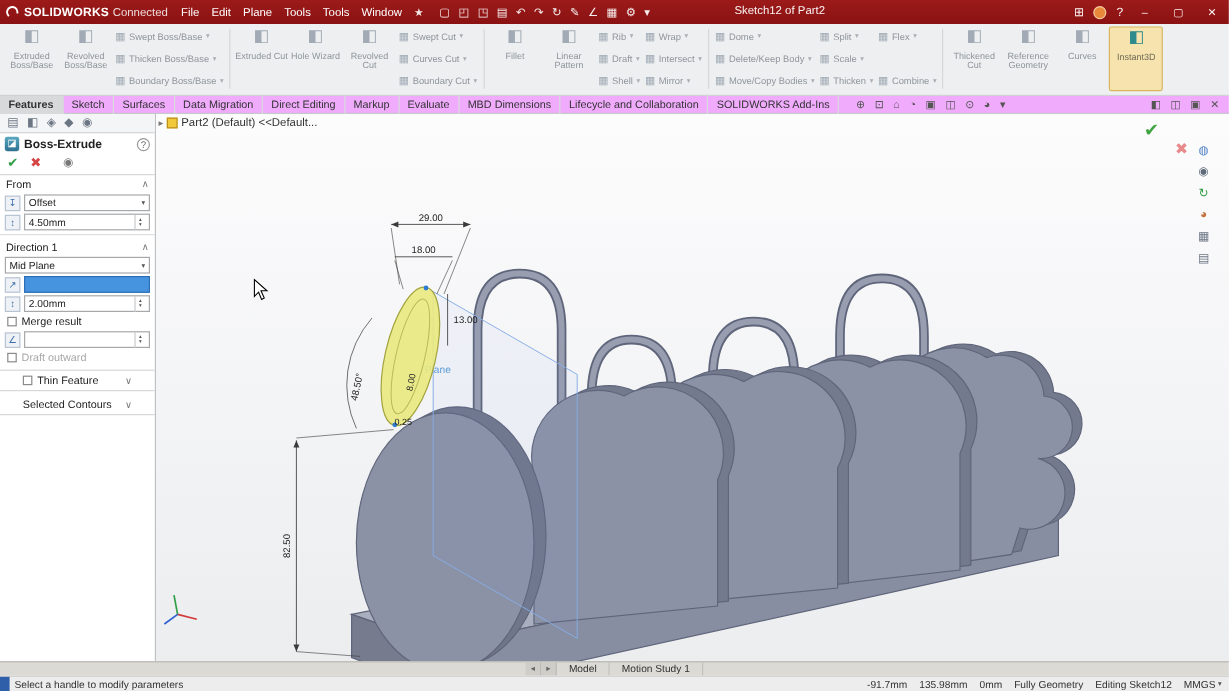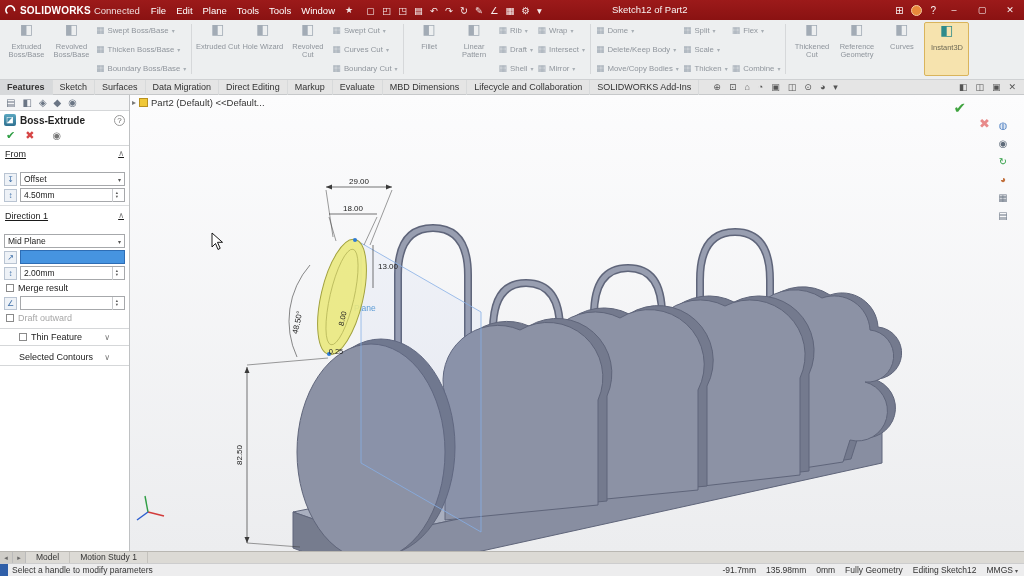--- a/index.html
+++ b/index.html
@@ -28,41 +28,41 @@
   .rb-big .rb-ico { font-size:14px; color:#a2abb5; height:18px; }
   .rb-stack { display:flex; flex-direction:column; justify-content:space-between; padding:3px 2px; }
   .rb-small { display:flex; align-items:center; gap:3px; font-size:7.8px; color:#8f959c; white-space:nowrap; }
   .rb-small .rs-ico { font-size:9px; color:#a2abb5; }
   .rb-small .rs-car { font-size:6px; color:#a8aeb4; }
   .rb-sep { width:1px; background:#d6d8da; margin:2px 3px; }
   .rb-big.instant3d { background:#f6e3ae; border:1px solid #d9b45c; border-radius:2px; color:#6e6a55; }
   .rb-big.instant3d .rb-ico { color:#2e8b8b; }
 
   
-  .tabrow { position:absolute; left:0; top:80px; width:1024px; height:15px; background:#e5e5e5; border-bottom:1px solid #c6c8ca; display:flex; align-items:center; font-size:9px; color:#333; }
+  .tabrow { position:absolute; left:0; top:80px; width:1024px; height:15px; background:#f0abfc; border-bottom:1px solid #c6c8ca; display:flex; align-items:center; font-size:9px; color:#333; }
   .tab { padding:0 7px; height:15px; line-height:15px; border-right:1px solid #d8dadb; white-space:nowrap; }
   .tab:first-child { background:#d7d9db; font-weight:bold; }
   .headsup { display:flex; gap:8px; padding:0 14px; color:#555; }
   .headsup span { font-size:9px; }
   .tabrow .spacer { flex:1; }
   .pane-icons { display:flex; gap:8px; padding-right:8px; color:#555; }
   .pane-icons span { font-size:9px; }
 
   
   .leftpanel { position:absolute; left:0; top:95px; width:130px; bottom:25px; background:#fff; border-right:1px solid #bfc1c3; font-size:9px; color:#222; overflow:hidden; }
   .pm-tabs { height:16px; display:flex; align-items:center; gap:7px; padding:0 6px; border-bottom:1px solid #d5d7d9; color:#6b7codeine; color:#6b7685; background:#f4f5f6; }
   .pm-tabs span { font-size:10px; }
   .pm-title { display:flex; align-items:center; gap:4px; padding:3px 4px 2px 4px; font-weight:bold; font-size:10px; }
   .pm-title .fico { width:12px; height:12px; background:linear-gradient(#5aa7c0,#2e7090); color:#fff; font-size:8px; line-height:12px; text-align:center; border-radius:2px; font-weight:normal; }
   .pm-title .help { margin-left:auto; width:11px; height:11px; border:1px solid #999; border-radius:50%; font-size:8px; line-height:10px; text-align:center; color:#666; font-weight:normal; }
   .pm-actions { display:flex; align-items:center; gap:10px; padding:1px 6px 3px 6px; border-bottom:1px solid #d5d7d9; }
   .pm-actions .ok { color:#2f9e44; font-size:11px; }
   .pm-actions .cancel { color:#d64545; font-size:11px; }
   .pm-actions .prev { color:#777; font-size:10px; margin-left:8px; }
-  .pm-sec { display:flex; align-items:flex-start; justify-content:space-between; padding:3px 5px 12px 5px; font-size:9px; color:#1a1a1a;text-decoration:underline; }
+  .pm-sec { display:flex; align-items:flex-start; justify-content:space-between; padding:3px 5px 2px 5px; font-size:9px; color:#1a1a1a; }
   .pm-sec .chev { color:#777; font-size:8px; }
   .pm-row { display:flex; align-items:center; gap:3px; padding:1px 4px; }
   .pm-ficon { width:13px; height:13px; border:1px solid #b9c4d2; background:#eef2f7; color:#3e6fa8; font-size:8px; line-height:12px; text-align:center; flex:none; }
   .pm-box { flex:1; height:14px; border:1px solid #a6a8ab; background:#fff; display:flex; align-items:center; padding:0 3px; font-size:8.5px; }
   .pm-box .val { flex:1; white-space:nowrap; overflow:hidden; }
   .pm-box .car { font-size:6px; color:#555; }
   .spin { width:9px; height:13px; display:flex; flex-direction:column; justify-content:center; align-items:center; border-left:1px solid #c9cbce; flex:none; }
   .spin span { font-size:4.5px; line-height:4.5px; color:#555; }
   .pm-blue { flex:1; height:14px; background:#4694e0; border:1px solid #2d6db5; }
   .pm-check { display:flex; align-items:center; gap:4px; padding:2px 6px; }
@@ -77,21 +77,21 @@
   .vp-tree { position:absolute; left:2px; top:2px; display:flex; align-items:center; gap:3px; font-size:9.5px; color:#333; }
   .vp-tree .exp { color:#777; font-size:8px; }
   .vp-tree .part-ico { width:9px; height:9px; background:#f0c838; border:1px solid #b89020; }
   .vp-confirm { position:absolute; right:58px; top:4px; font-size:15px; color:#3fa33f; text-shadow:0 0 1px #fff; }
   .vp-cancel { position:absolute; right:34px; top:21px; font-size:13px; color:#e88a8a; }
   .vp-side { position:absolute; right:14px; top:24px; display:flex; flex-direction:column; gap:5px; }
   .vp-side div { width:14px; height:13px; text-align:center; font-size:10px; line-height:13px; }
   svg text { font-family:"Liberation Sans","DejaVu Sans",sans-serif; }
 
   
-  .modeltabs { position:absolute; left:0; bottom:13px; width:1024px; height:12px; background:#dcdad5; border-top:1px solid #b9b7b2; display:flex; align-items:stretch; font-size:8.5px; color:#333; }
+  .modeltabs { position:absolute; left:0; bottom:13px; width:1024px; height:12px; background:#dcdad5; border-top:1px solid #b9b7b2; display:flex; align-items:stretch; font-size:8.5px; color:#333;justify-content:center; }
   .mt-scroll { width:13px; text-align:center; line-height:11px; color:#666; background:#cfcdc8; border-right:1px solid #bbb; font-size:7px; }
   .mtab { padding:0 10px; line-height:11px; border-right:1px solid #c4c2bd; }
   .mtab:nth-child(3) { background:#f2f1ee; font-weight:bold; }
 
   
   .statusbar { position:absolute; left:0; bottom:0; width:1024px; height:13px; background:#ededee; border-top:1px solid #cdcdce; display:flex; align-items:center; font-size:8.5px; color:#333;justify-content:flex-end; }
   .sb-blue { width:8px; height:100%; background:#2f5fa8; flex:none; }
   .sb-msg { padding-left:4px; }
   .sb-right { margin-left:auto; display:flex; align-items:center; gap:10px; padding-right:6px; }
   .sb-right .sb-item { white-space:nowrap; }

